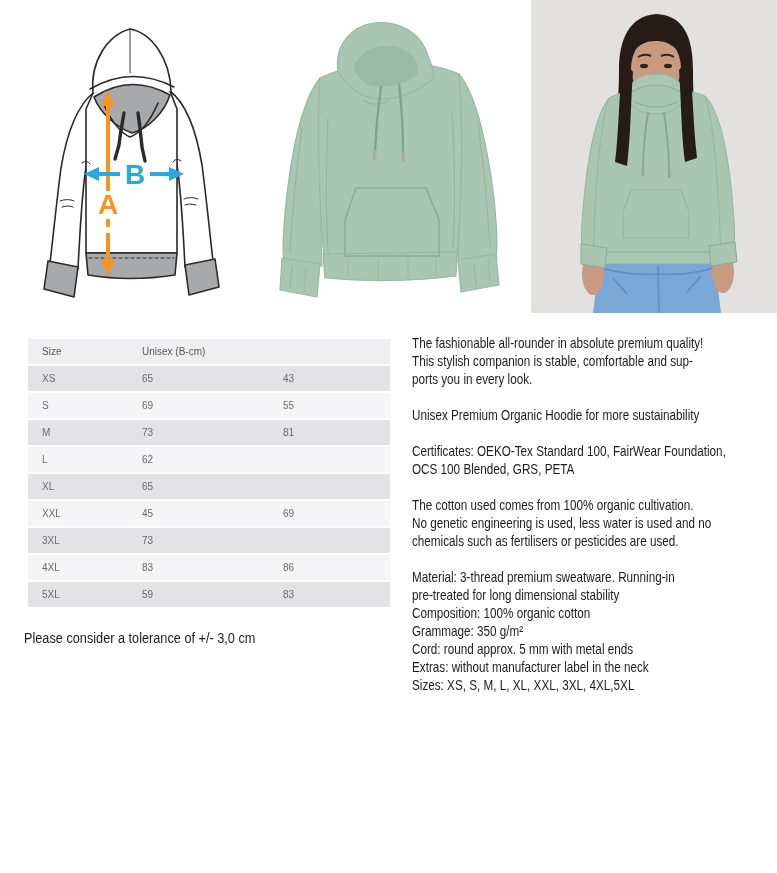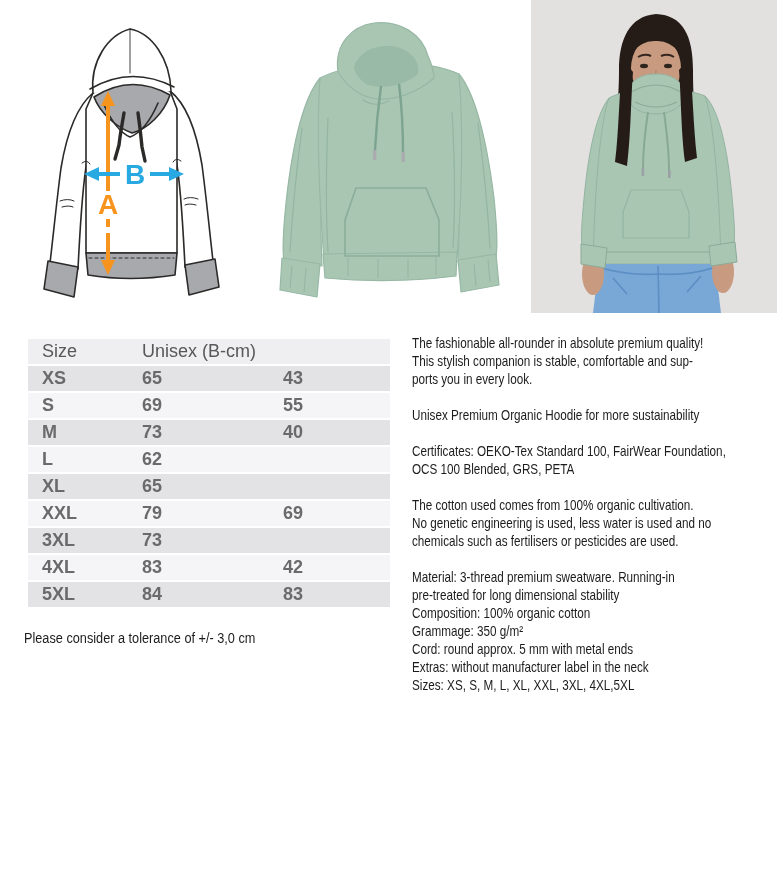--- a/index.html
+++ b/index.html
@@ -30,25 +30,25 @@
   .media-row{position:absolute;left:0;top:0;width:777px;height:315px;}
   .fig{position:absolute;}
   .fig svg{display:block;width:100%;height:100%;}
   .fig-drawing{left:30px;top:13px;width:212px;height:290px;}
   .fig-product{left:268px;top:8px;width:244px;height:296px;}
   .fig-model{left:531px;top:0;width:246px;height:313px;}
   svg text{font-family:"Liberation Sans","DejaVu Sans",sans-serif;}
   .measure-label{font-weight:bold;font-size:28px;}
 
   
-  .size-table{position:absolute;left:28px;top:339px;width:362px;font-size:18px;}
+  .size-table{position:absolute;left:28px;top:339px;width:362px;font-size:10px;}
   .tr{display:grid;grid-template-columns:100px 141px auto;height:27px;line-height:25px;
       padding-left:14px;border-bottom:2px solid #fff;}
   .tr.head{background:var(--table_header_bg);color:var(--table_header_text);}
-  .tbody .tr{color:var(--table_text);font-weight:bold;}
+  .tbody .tr{color:var(--table_text);}
   .tbody .tr:nth-child(odd){background:var(--table_row_dark);}
   .tbody .tr:nth-child(even){background:var(--table_row_light);}
 
   
   .tolerance{position:absolute;left:24px;top:629px;font-size:15.5px;color:var(--text_dark);
       white-space:nowrap;transform:scaleX(0.82);transform-origin:0 0;}
 
   
   .description{position:absolute;left:412px;top:334px;width:430px;font-size:15px;
       line-height:18px;color:var(--text_dark);transform:scaleX(0.78);transform-origin:0 0;}
@@ -210,47 +210,47 @@
         <div>43</div>
       </div>
       <div class="tr">
         <div>S</div>
         <div>69</div>
         <div>55</div>
       </div>
       <div class="tr">
         <div>M</div>
         <div>73</div>
-        <div>40</div>
+        <div>81</div>
       </div>
       <div class="tr">
         <div>L</div>
         <div>62</div>
       </div>
       <div class="tr">
         <div>XL</div>
         <div>65</div>
       </div>
       <div class="tr">
         <div>XXL</div>
-        <div>79</div>
+        <div>45</div>
         <div>69</div>
       </div>
       <div class="tr">
         <div>3XL</div>
         <div>73</div>
       </div>
       <div class="tr">
         <div>4XL</div>
         <div>83</div>
-        <div>42</div>
+        <div>86</div>
       </div>
       <div class="tr">
         <div>5XL</div>
-        <div>84</div>
+        <div>59</div>
         <div>83</div>
       </div>
     </div>
   </div>
 
   <div class="tolerance">Please consider a tolerance of +/- 3,0 cm</div>
 
   <div class="description">
     <p>The fashionable all-rounder in absolute premium quality!
 This stylish companion is stable, comfortable and sup-

